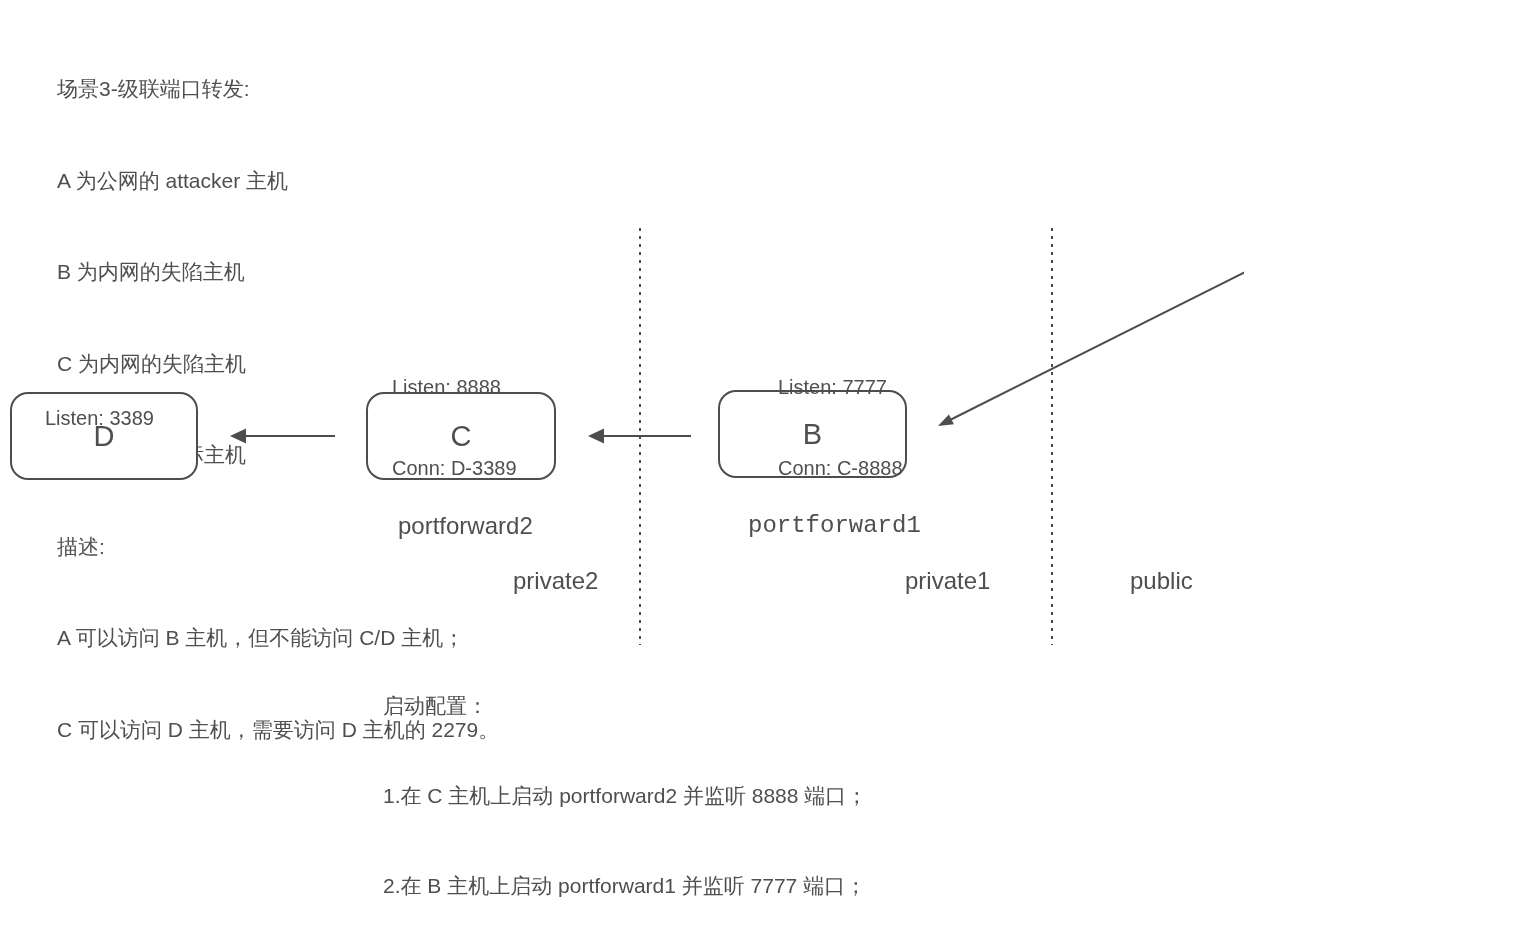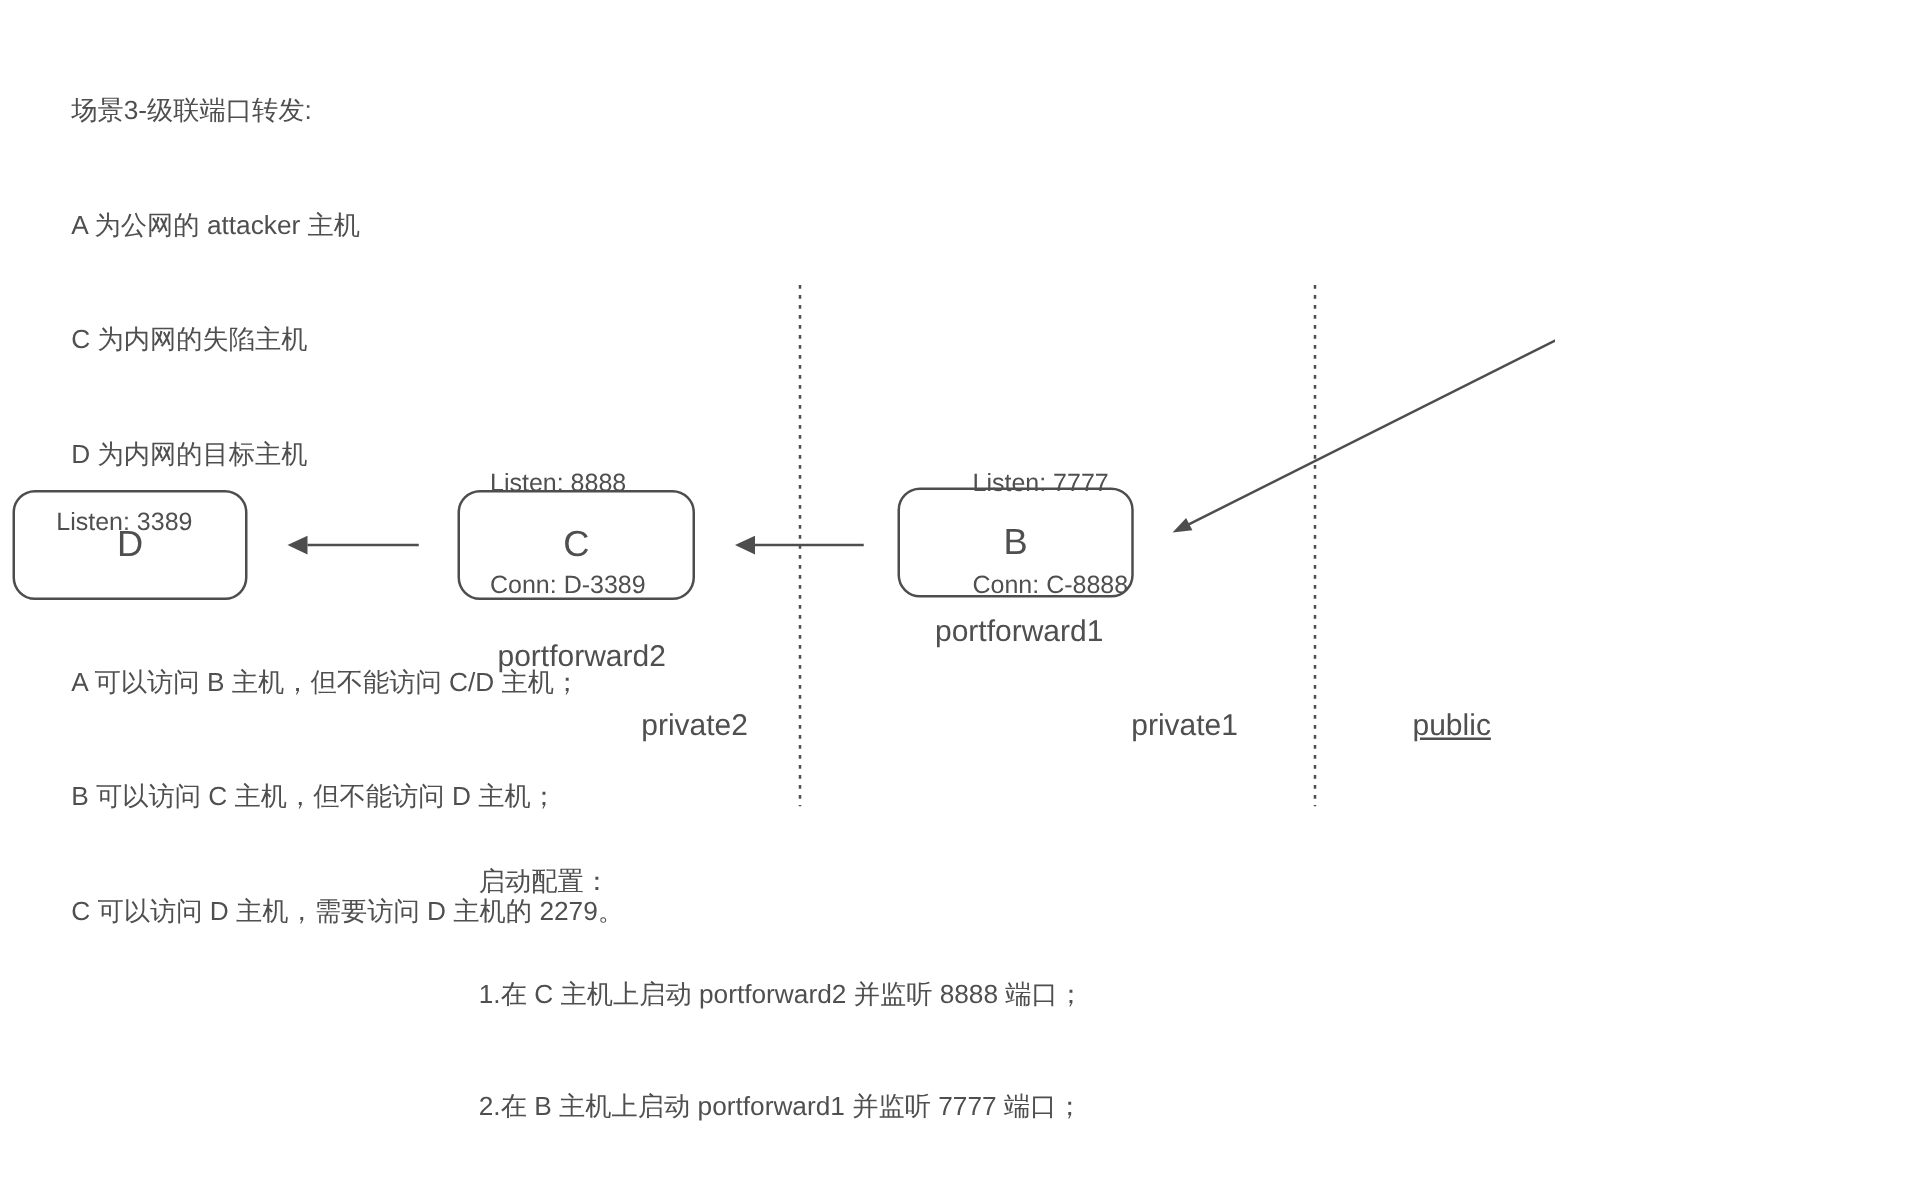--- a/index.html
+++ b/index.html
@@ -44,25 +44,25 @@
   #overlay { position: absolute; left: 0; top: 0; pointer-events: none; }
 </style>
 </head>
 <body>
 
 <div id="canvas">
 
   <div class="textblock scenario-block">
     <div>场景3-级联端口转发:</div>
     <div>A 为公网的 attacker 主机</div>
+    <div>B 为内网的失陷主机</div>
     <div>C 为内网的失陷主机</div>
     <div>D 为内网的目标主机</div>
     <div>描述:</div>
     <div>A 可以访问 B 主机，但不能访问 C/D 主机；</div>
-    <div>B 可以访问 C 主机，但不能访问 D 主机；</div>
     <div>C 可以访问 D 主机，需要访问 D 主机的 2279。</div>
   </div>
 
   <svg id="overlay" width="1524" height="944" viewBox="0 0 1524 944">
     <line x1="640" y1="228" x2="640" y2="645" stroke="#4d4d4d" stroke-width="2" stroke-dasharray="3 5"></line>
     <line x1="1052" y1="228" x2="1052" y2="645" stroke="#4d4d4d" stroke-width="2" stroke-dasharray="3 5"></line>
 
     <g>
       <line x1="335" y1="436" x2="246" y2="436" stroke="#4d4d4d" stroke-width="2"></line>
       <polygon points="230,436 246,428.5 246,443.5" fill="#4d4d4d"></polygon>
@@ -98,25 +98,25 @@
   <div class="annotation" style="left:392px; top:320px;">
     <div>Listen: 8888</div>
     <div>Conn: D-3389</div>
   </div>
   <div class="annotation" style="left:742px; top:320px;margin-left:36px;">
     <div>Listen: 7777</div>
     <div>Conn: C-8888</div>
   </div>
 
   <div class="program-label" style="left:398px; top:512px;">portforward2</div>
-  <div class="program-label" style="left:748px; top:492px;">portforward1</div>
+  <div class="program-label" style="left:748px; top:512px;font-family:Liberation Mono, monospace;">portforward1</div>
 
   <div class="zone-label" style="left:513px; top:567px;">private2</div>
   <div class="zone-label" style="left:905px; top:567px;">private1</div>
-  <div class="zone-label" style="left:1130px; top:567px;text-decoration:underline;">public</div>
+  <div class="zone-label" style="left:1130px; top:567px;">public</div>
 
   <div class="textblock instructions-block">
     <div>启动配置：</div>
     <div>1.在 C 主机上启动 portforward2 并监听 8888 端口；</div>
     <div>2.在 B 主机上启动 portforward1 并监听 7777 端口；</div>
     
     
     
     
     

